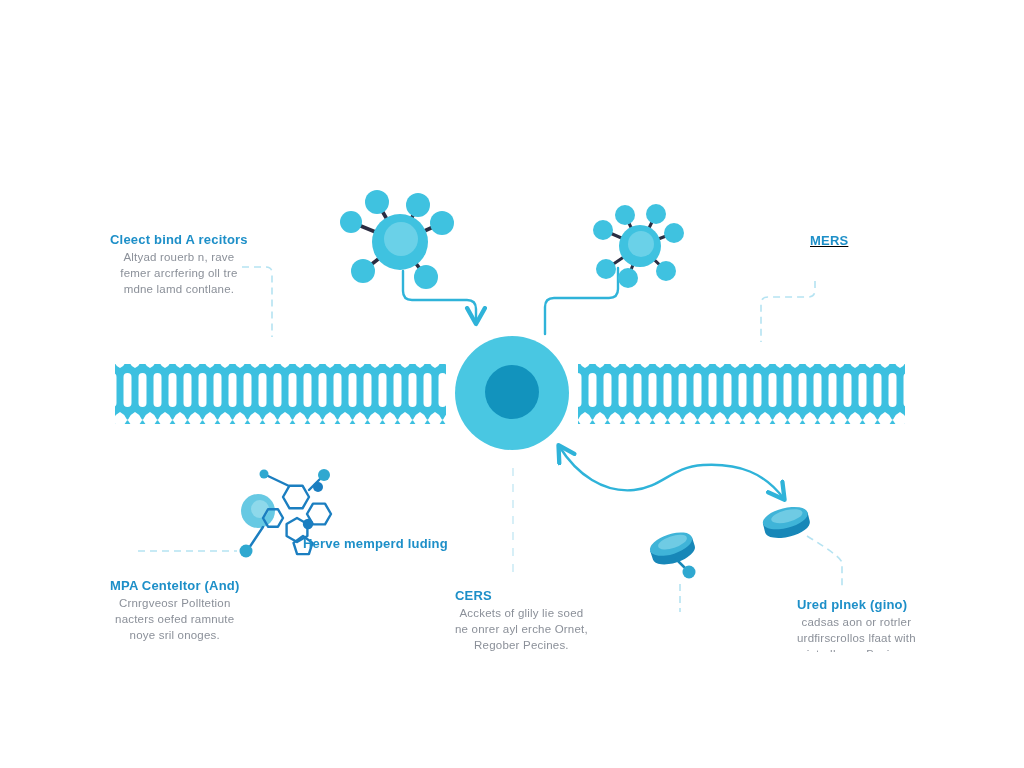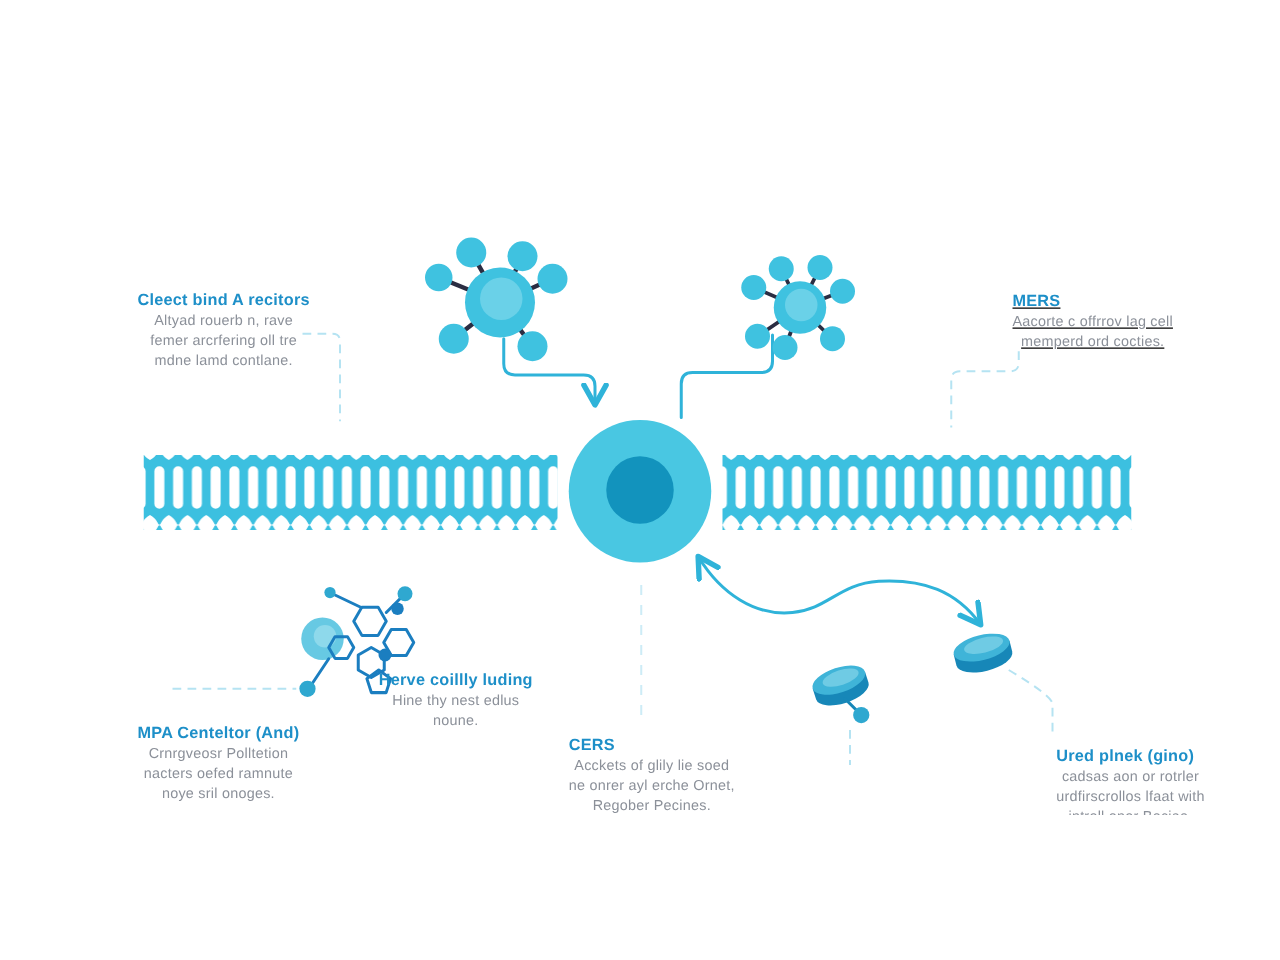--- a/index.html
+++ b/index.html
@@ -163,45 +163,41 @@
 
   <div class="note" style="left:110px;top:232px;">
     <h4>Cleect bind A recitors</h4>
     <p>Altyad rouerb n, rave
 femer arcrfering oll tre
 mdne lamd contlane.</p>
   </div>
 
   <div class="note" style="left:810px;top:233px;text-decoration:underline;">
     <h4>MERS</h4>
-    <p>Aacorte c offrrov lag cell
-memperd ord cocties.</p>
   </div>
 
   <div class="note" style="left:303px;top:536px;">
-    <h4>Herve coillly luding</h4>
-    <p>Hine thy nest edlus
-noune.</p>
+    <h4>Herve memperd luding</h4>
   </div>
 
   <div class="note" style="left:455px;top:588px;">
     <h4>CERS</h4>
     <p>Acckets of glily lie soed
 ne onrer ayl erche Ornet,
 Regober Pecines.</p>
   </div>
 
   <div class="note" style="left:110px;top:578px;">
     <h4>MPA Centeltor (And)</h4>
     <p>Crnrgveosr Polltetion
 nacters oefed ramnute
 noye sril onoges.</p>
   </div>
 
 
-  <div class="note" style="left:797px;top:597px;margin-left:48px;">
+  <div class="note" style="left:797px;top:597px;">
     <h4>Ured plnek (gino)</h4>
     <p>cadsas aon or rotrler
 urdfirscrollos lfaat with
 introll onor Beciae.</p>
   </div>
 
 </div>
 
 </body></html>

